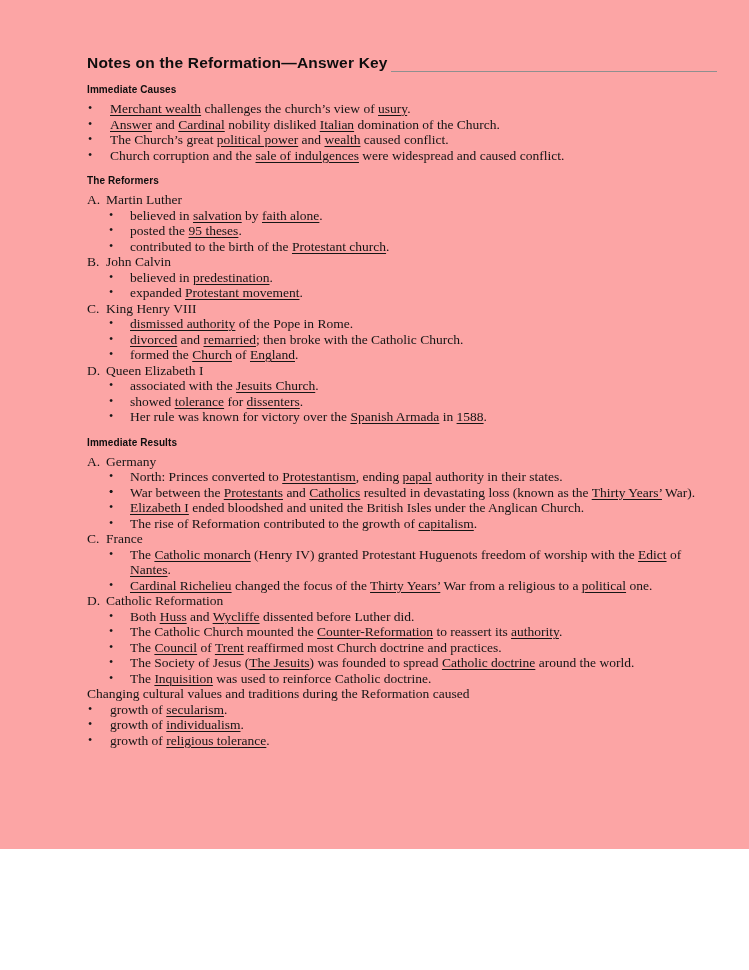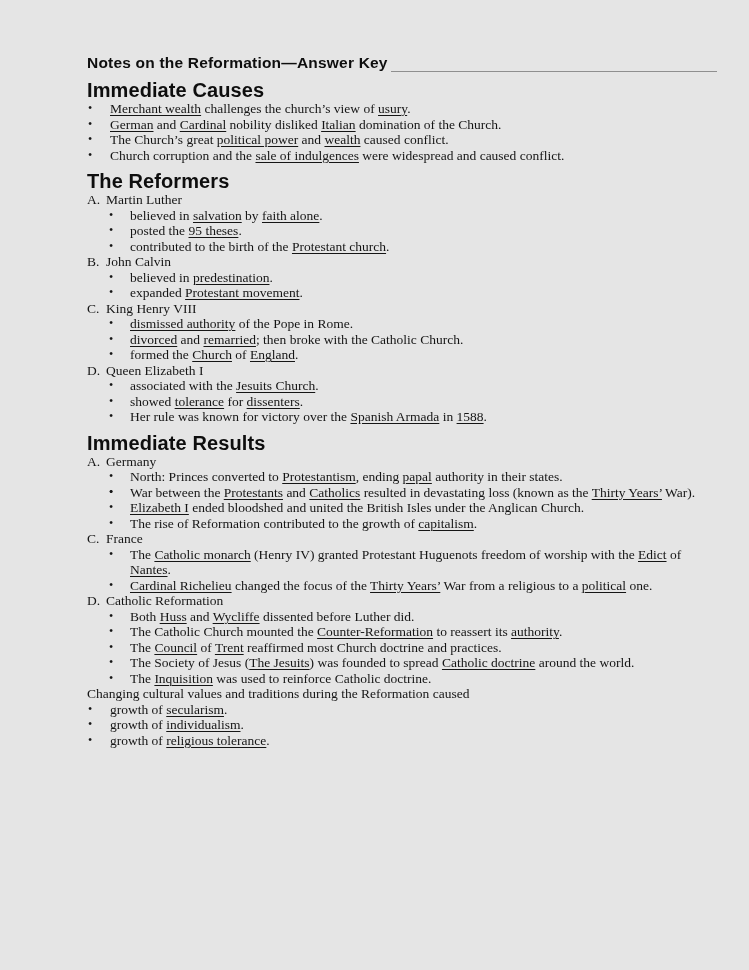--- a/index.html
+++ b/index.html
@@ -1,21 +1,21 @@
 <!DOCTYPE html>
 <html><head>
 <meta charset="utf-8">
 <style>
   html, body { margin: 0; padding: 0; background: #ffffff; }
   .page {
     position: relative;
     width: 749px;
-    height: 970px;
+    height: 849px;
     box-sizing: border-box;
-    background: #e5e5e5;
+    background: #fca5a5;
     padding: 54px 32px 0 87px;
     font-family: "Liberation Serif", serif;
     font-size: 13.5px;
     line-height: 15.5px;
     color: #151515;
     overflow: hidden;
   }
   .title-row {
     display: flex;
     align-items: baseline;
@@ -31,21 +31,21 @@
     flex: 1;
     margin-left: 3px;
     border-bottom: 1.7px solid #8f8f8f;
     align-self: flex-end;
     height: 16px;
   }
   section { margin: 0; }
   .sec-h {
     font-family: "Liberation Sans", sans-serif;
     font-weight: 700;
-    font-size: 20px;
+    font-size: 10px;
     line-height: 16px;
     letter-spacing: 0.1px;
     color: #0e0e0e;
     margin: 10px 0 3px 0;
   }
   .row { position: relative; }
   .b1 { padding-left: 23px; }
   .b1 > .blt { position: absolute; left: 1px; top: 0; }
   .b2 { padding-left: 43px; }
   .b2 > .blt { position: absolute; left: 22px; top: 0; }
@@ -58,21 +58,21 @@
 
 <div class="page">
   <div class="title-row">
     <span>Notes on the Reformation—Answer Key</span>
     <span class="title-rule"></span>
   </div>
   <div id="doc-body">
       <section>
         <div class="sec-h">Immediate Causes</div>
         <div class="row b1"><span class="blt">•</span><span class="txt"><span class="u">Merchant wealth</span><span> challenges the church’s view of </span><span class="u">usury</span><span>.</span></span></div>
-        <div class="row b1"><span class="blt">•</span><span class="txt"><span class="u">German</span><span> and </span><span class="u">Cardinal</span><span> nobility disliked </span><span class="u">Italian</span><span> domination of the Church.</span></span></div>
+        <div class="row b1"><span class="blt">•</span><span class="txt"><span class="u">Answer</span><span> and </span><span class="u">Cardinal</span><span> nobility disliked </span><span class="u">Italian</span><span> domination of the Church.</span></span></div>
         <div class="row b1"><span class="blt">•</span><span class="txt"><span>The Church’s great </span><span class="u">political power</span><span> and </span><span class="u">wealth</span><span> caused conflict.</span></span></div>
         <div class="row b1"><span class="blt">•</span><span class="txt"><span>Church corruption and the </span><span class="u">sale of indulgences</span><span> were widespread and caused conflict.</span></span></div>
       </section>
       <section>
         <div class="sec-h">The Reformers</div>
         <div class="row li"><span class="lbl">A.</span><span class="txt"><span>Martin Luther</span></span></div>
         <div class="row b2"><span class="blt">•</span><span class="txt"><span>believed in </span><span class="u">salvation</span><span> by </span><span class="u">faith alone</span><span>.</span></span></div>
         <div class="row b2"><span class="blt">•</span><span class="txt"><span>posted the </span><span class="u">95 theses</span><span>.</span></span></div>
         <div class="row b2"><span class="blt">•</span><span class="txt"><span>contributed to the birth of the </span><span class="u">Protestant church</span><span>.</span></span></div>
         <div class="row li"><span class="lbl">B.</span><span class="txt"><span>John Calvin</span></span></div>

